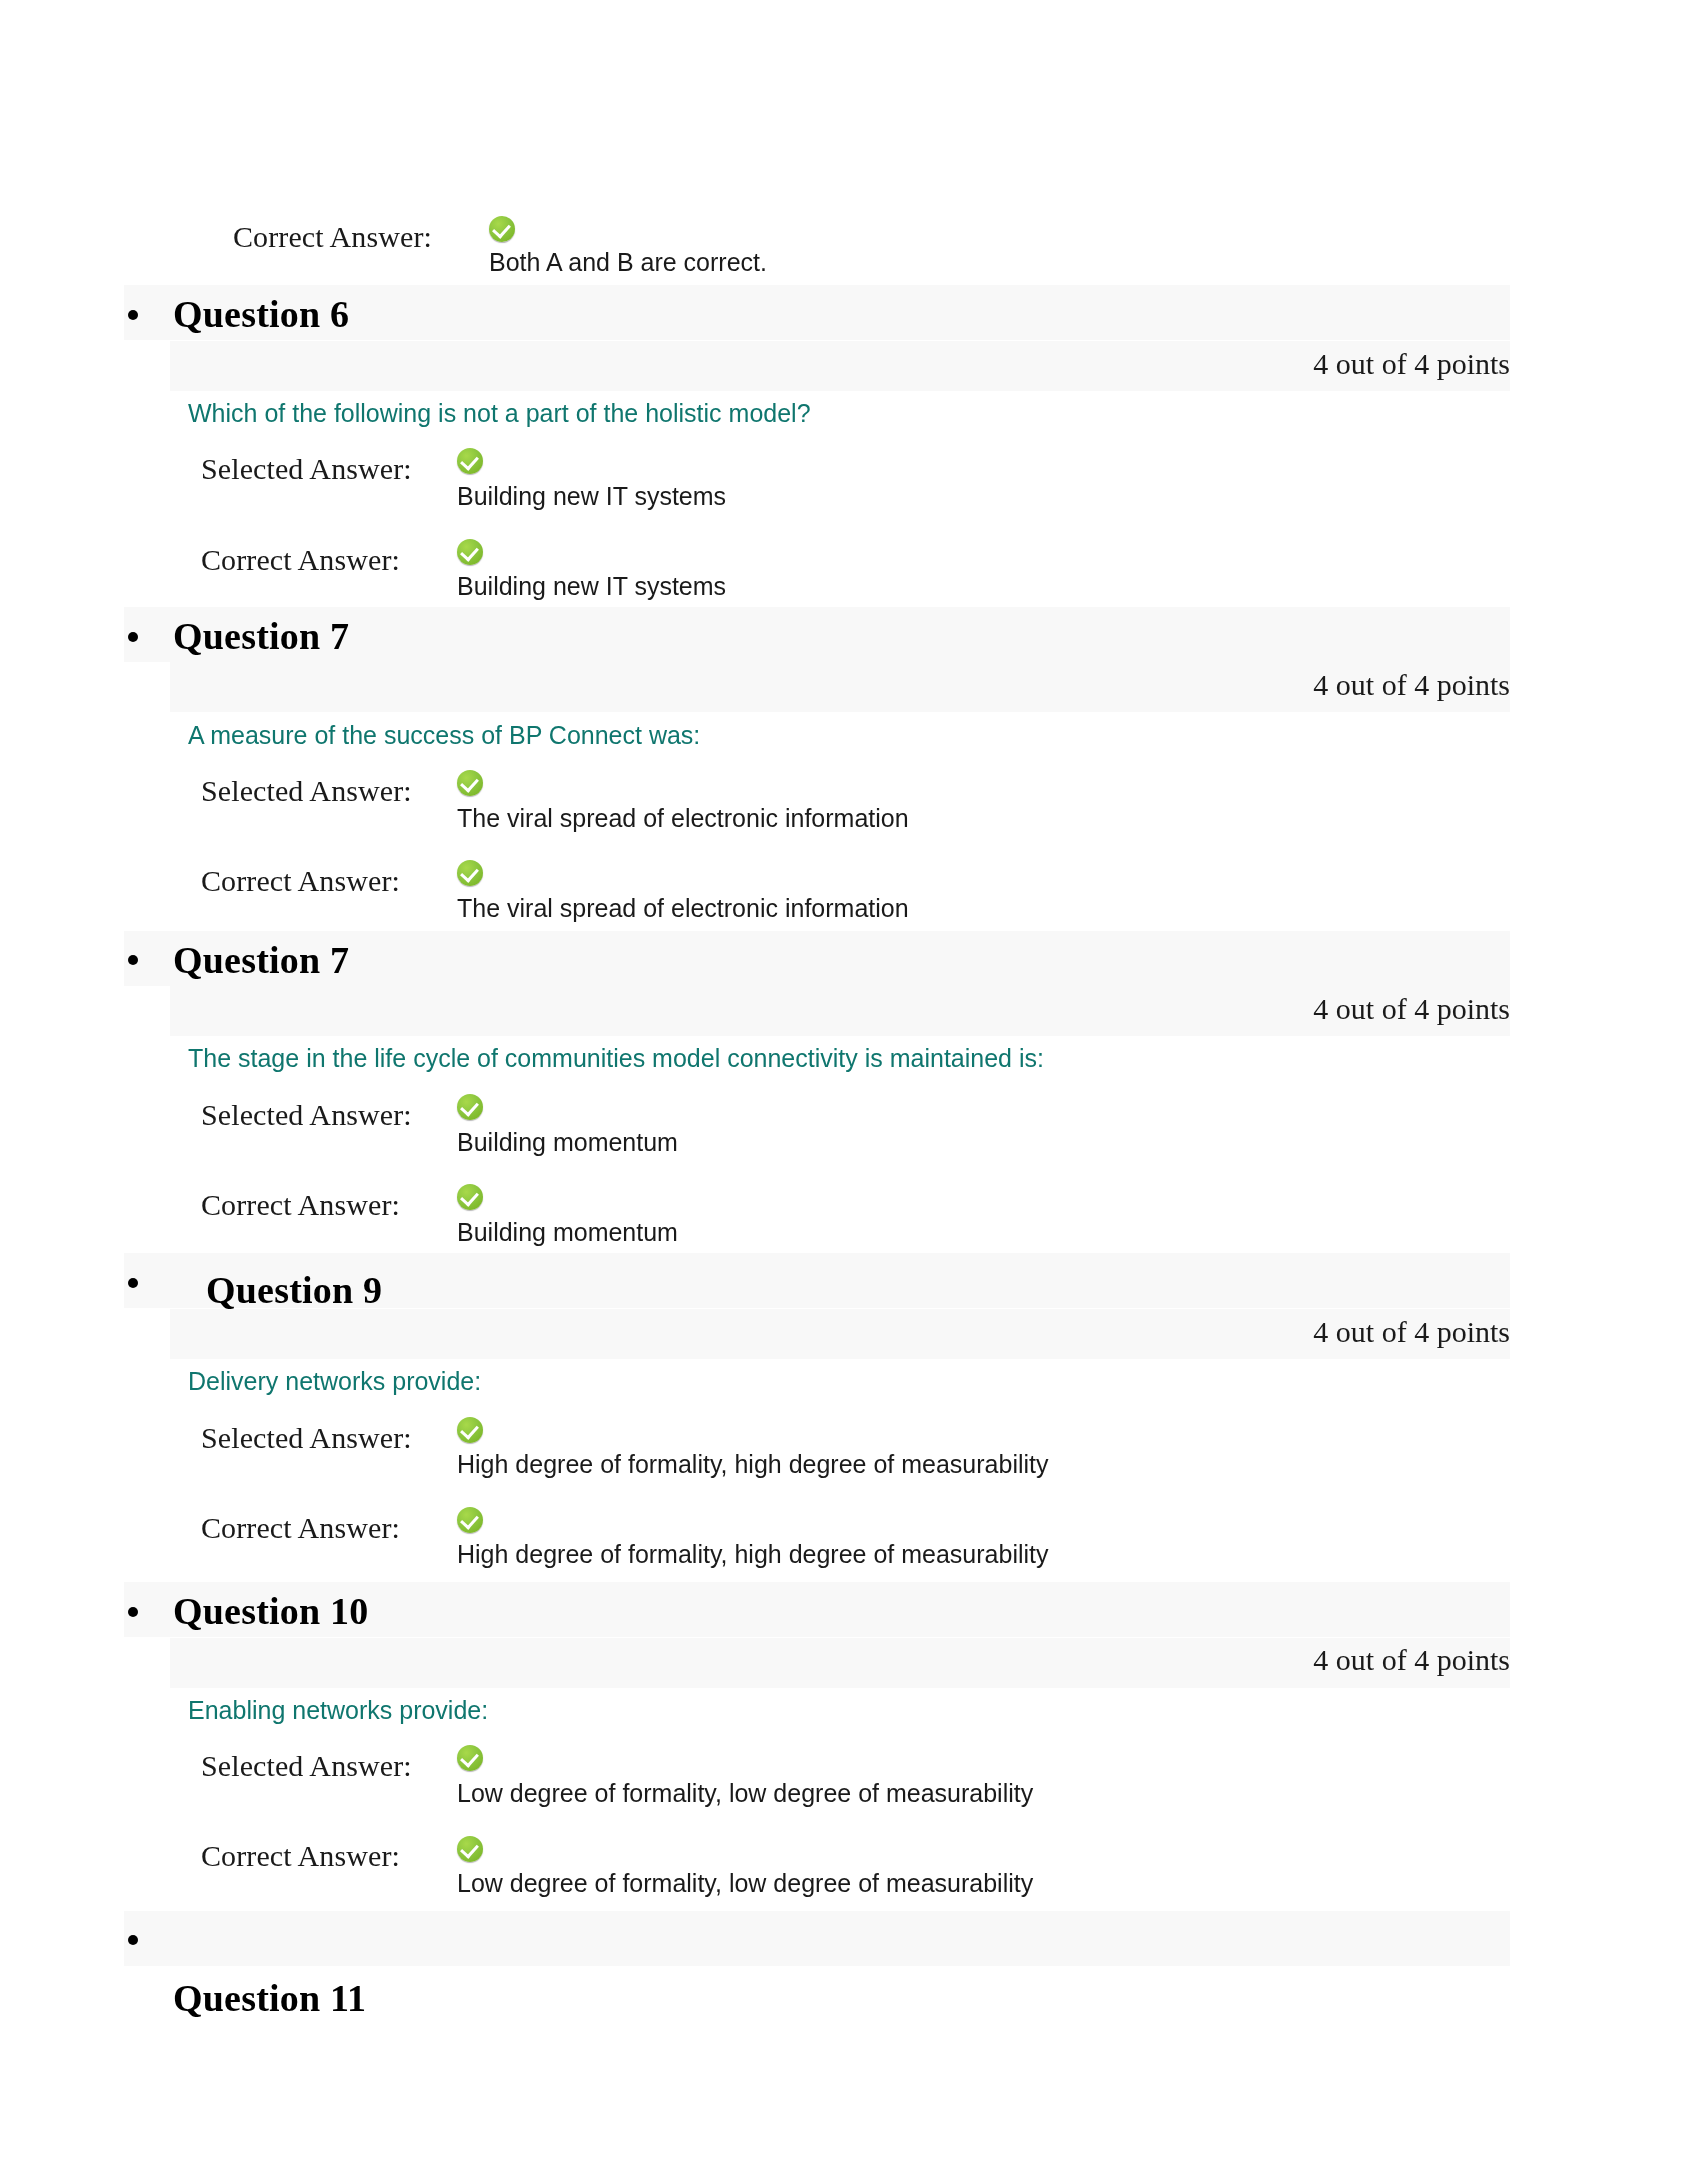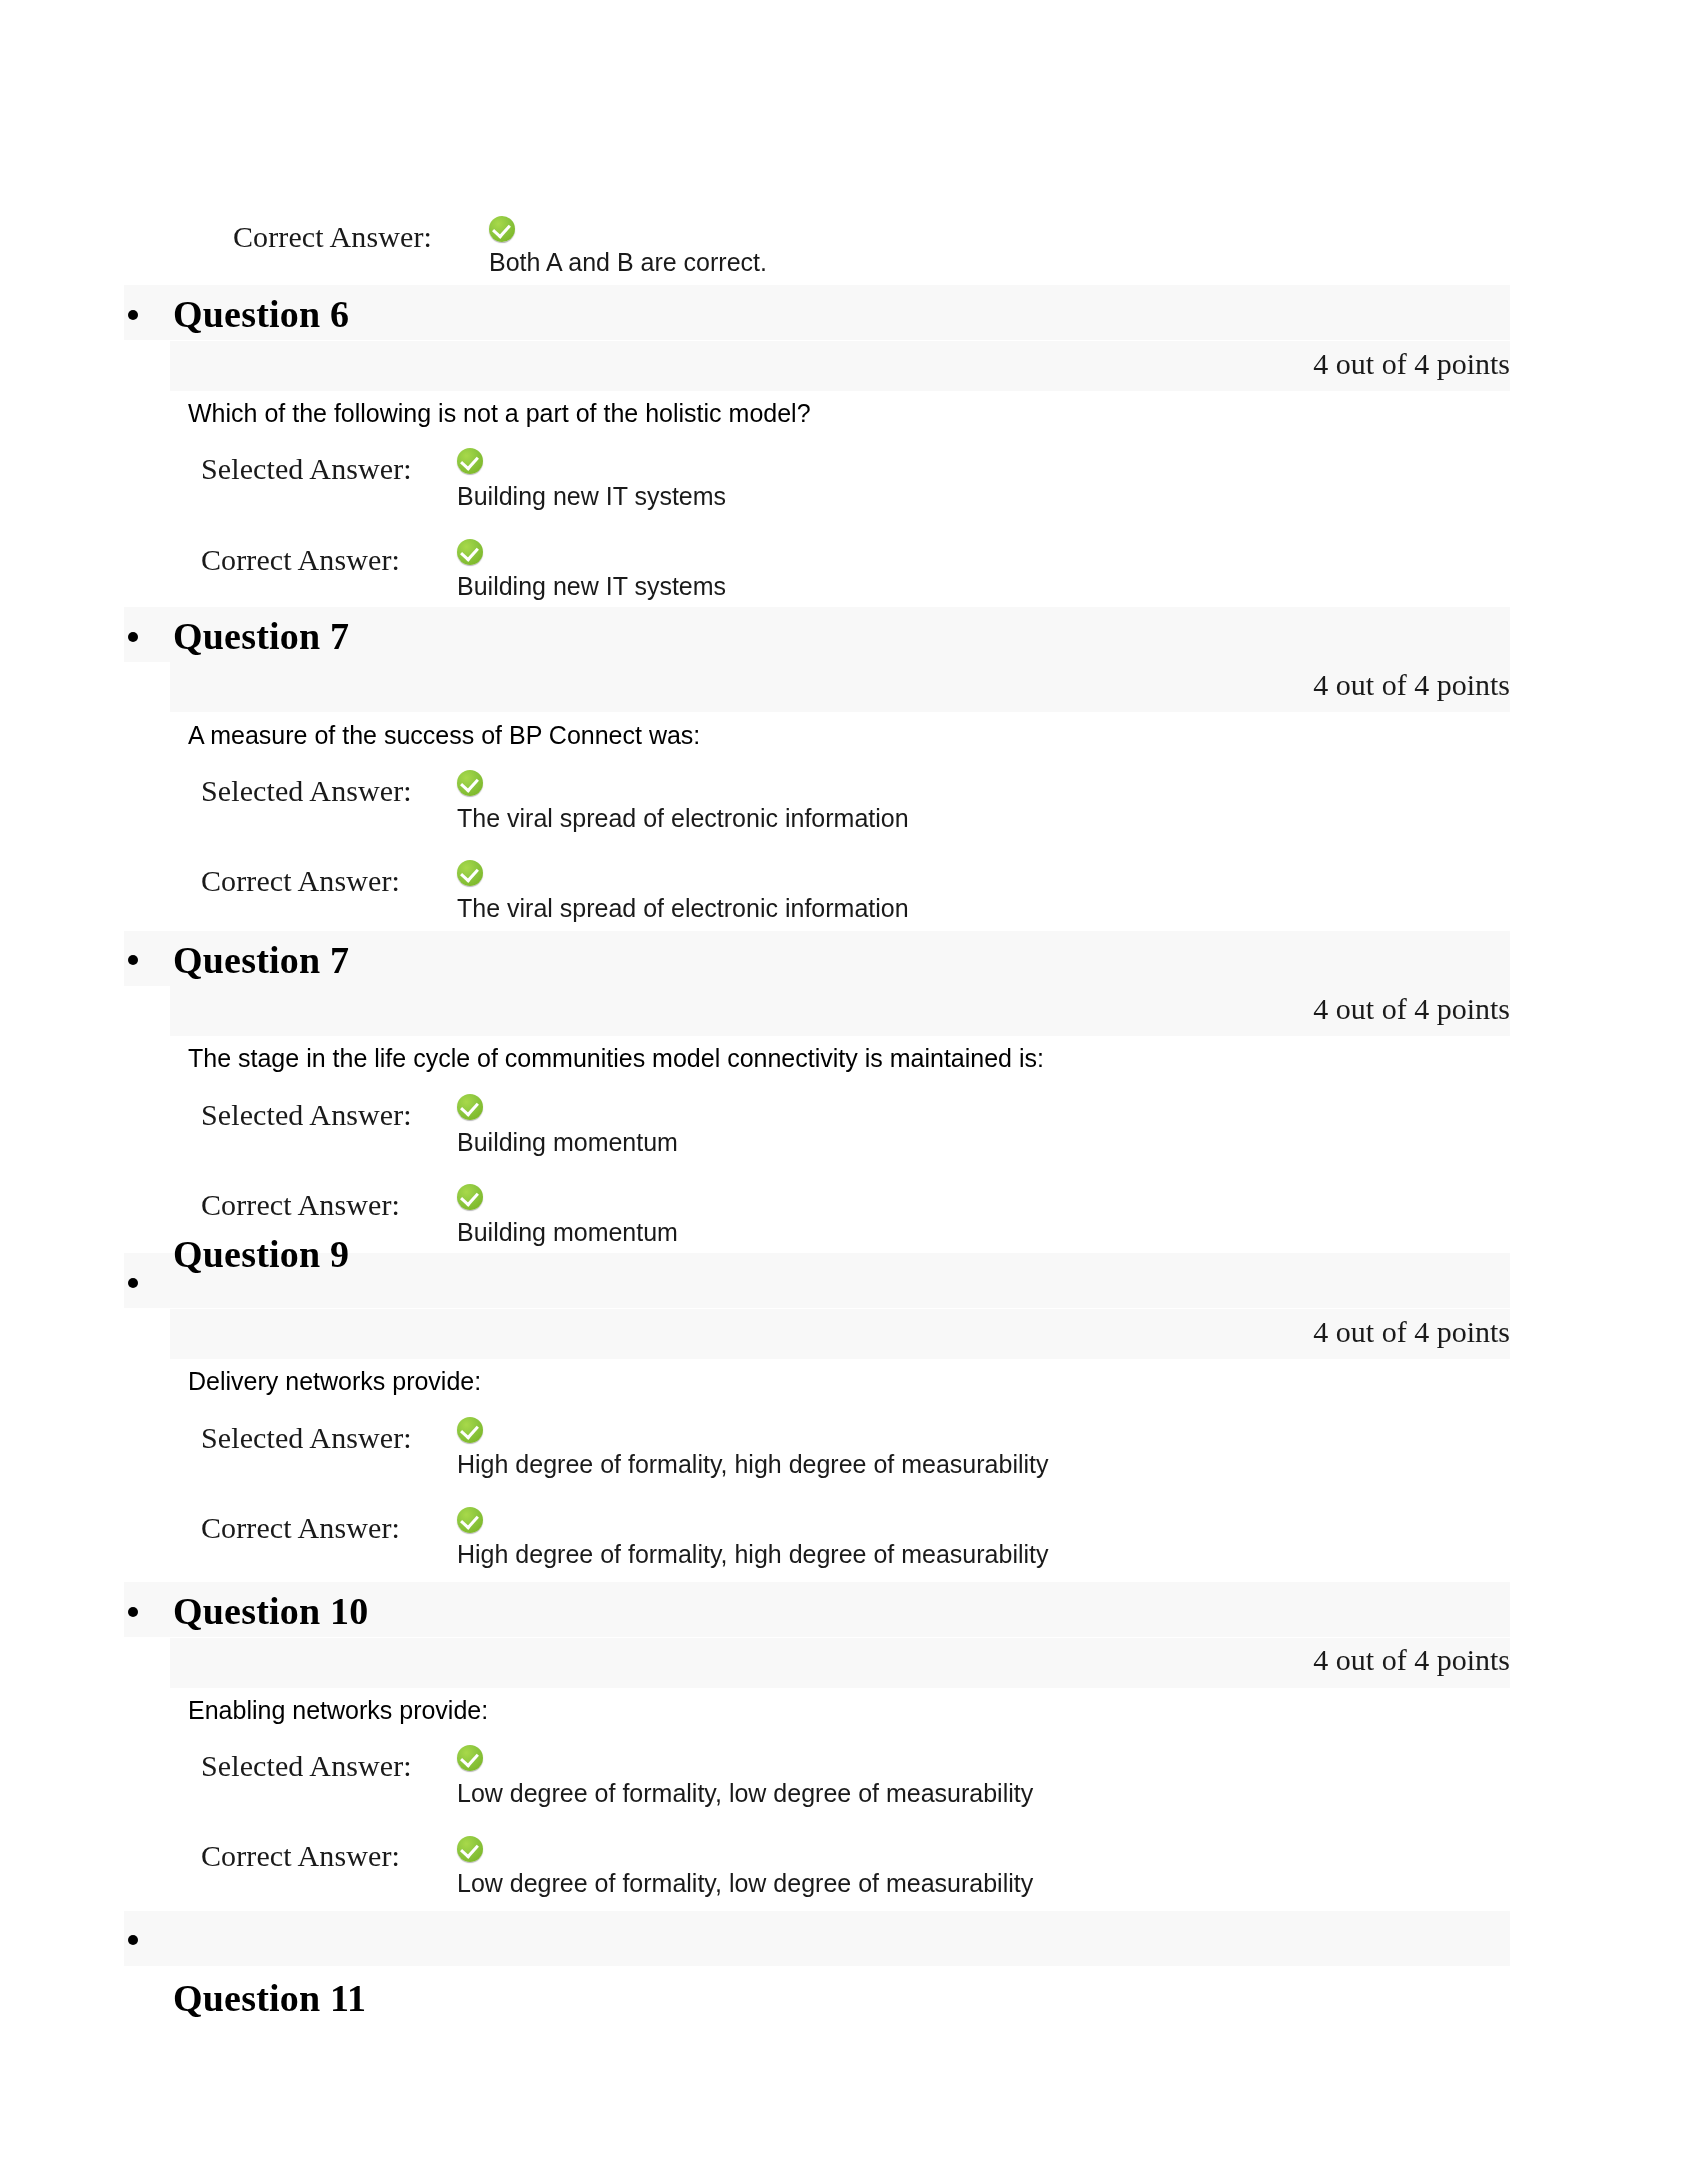--- a/index.html
+++ b/index.html
@@ -114,21 +114,21 @@
     font-size: 30px;
     color: #1a1a1a;
     white-space: nowrap;
     text-align: center;
   }
   .q-prompt {
     position: absolute;
     left: 188px;
     font-family: "Liberation Sans", "DejaVu Sans", sans-serif;
     font-size: 25px;
-    color: #000000;
+    color: #0f766e;
     white-space: nowrap;
   }
 </style>
 </head>
 <body>
 
 <div class="page">
 
   <div class="answer-row">
     <span class="answer-label" style="top:220px;">Correct Answer:</span>
@@ -198,21 +198,21 @@
     <span class="answer-icon" style="top:1184px;">
         <span class="chk"></span>
       </span>
     <span class="answer-text" style="top:1218px;">Building momentum</span>
   </div>
 
   <div class="q-block">
     <div class="q-banner-top" style="top:1253px;"></div>
     <div class="q-banner-bottom" style="top:1309px;height:50px;"></div>
     <span class="q-bullet" style="top:1278px;"></span>
-    <span class="q-title" style="top:1232px;">Question 9</span>
+    <span class="q-title" style="top:1268px;margin-left:33px;">Question 9</span>
     <span class="q-points" style="top:1315px;">4 out of 4 points</span>
     <span class="q-prompt" style="top:1367px;">Delivery networks provide:</span>
 
     <span class="answer-label" style="top:1421px;">Selected Answer:</span>
     <span class="answer-icon" style="top:1417px;">
         <span class="chk"></span>
       </span>
     <span class="answer-text" style="top:1450px;">High degree of formality, high degree of measurability</span>
 
     <span class="answer-label" style="top:1511px;">Correct Answer:</span>

